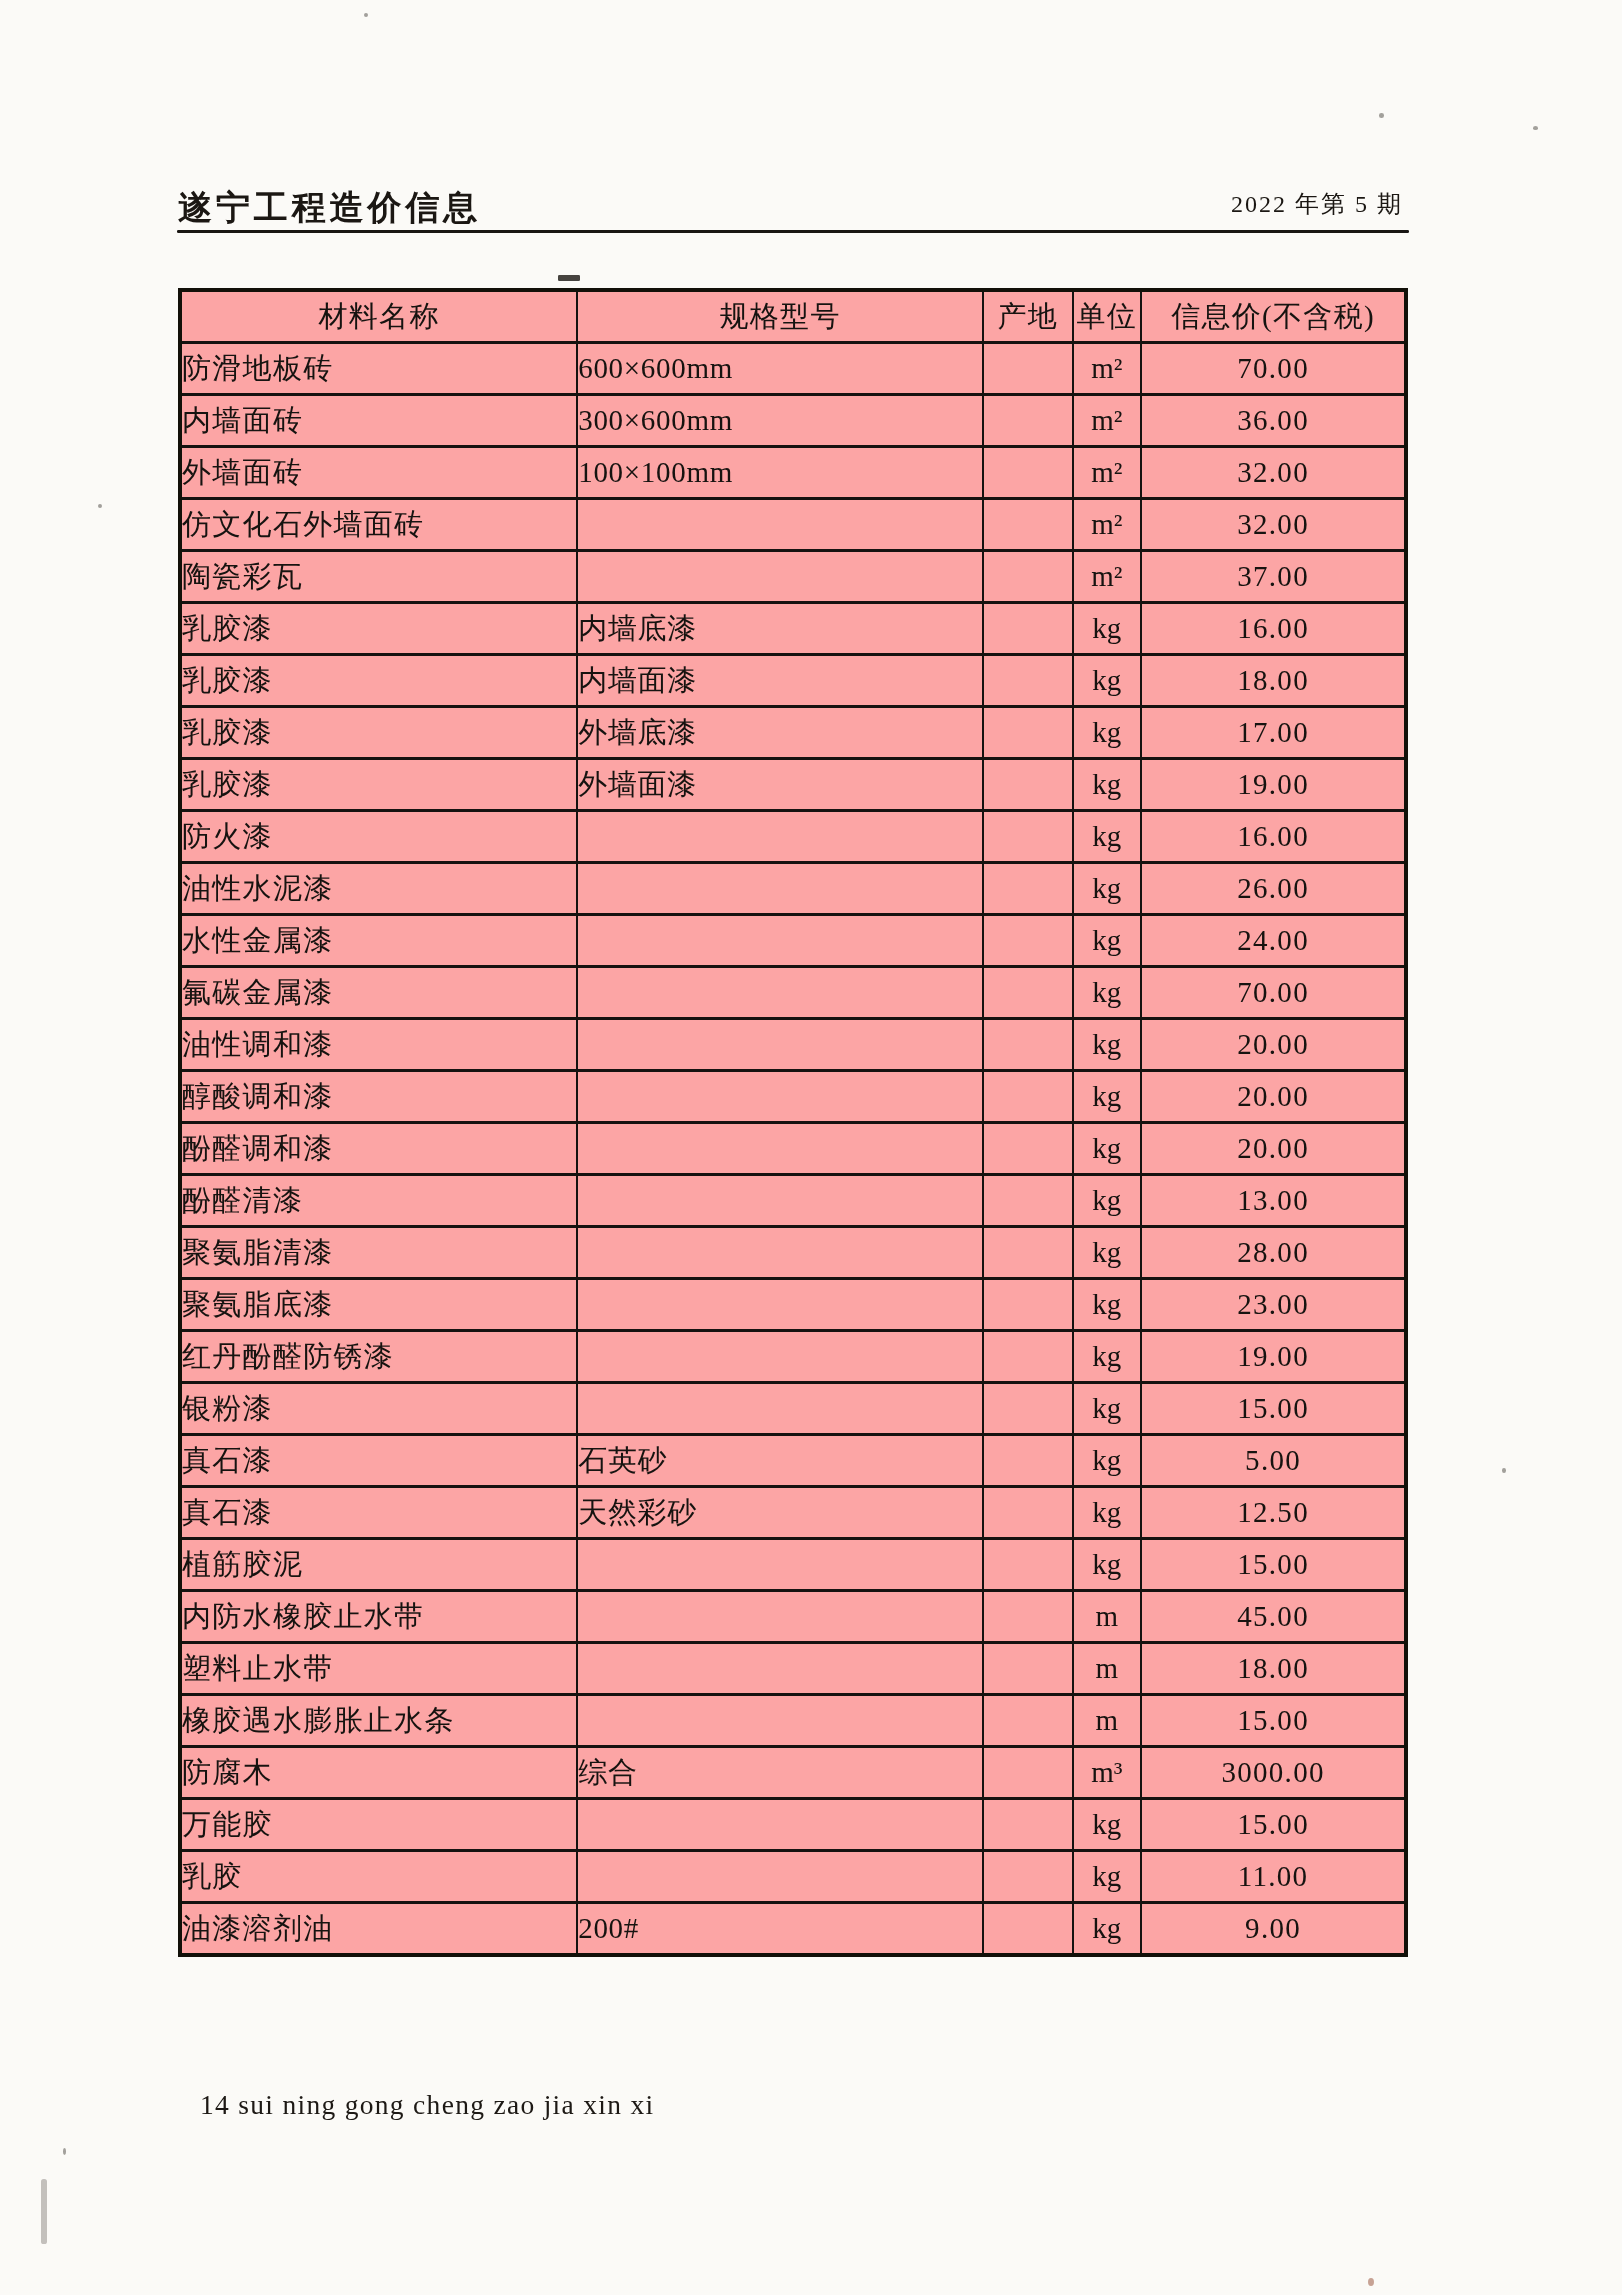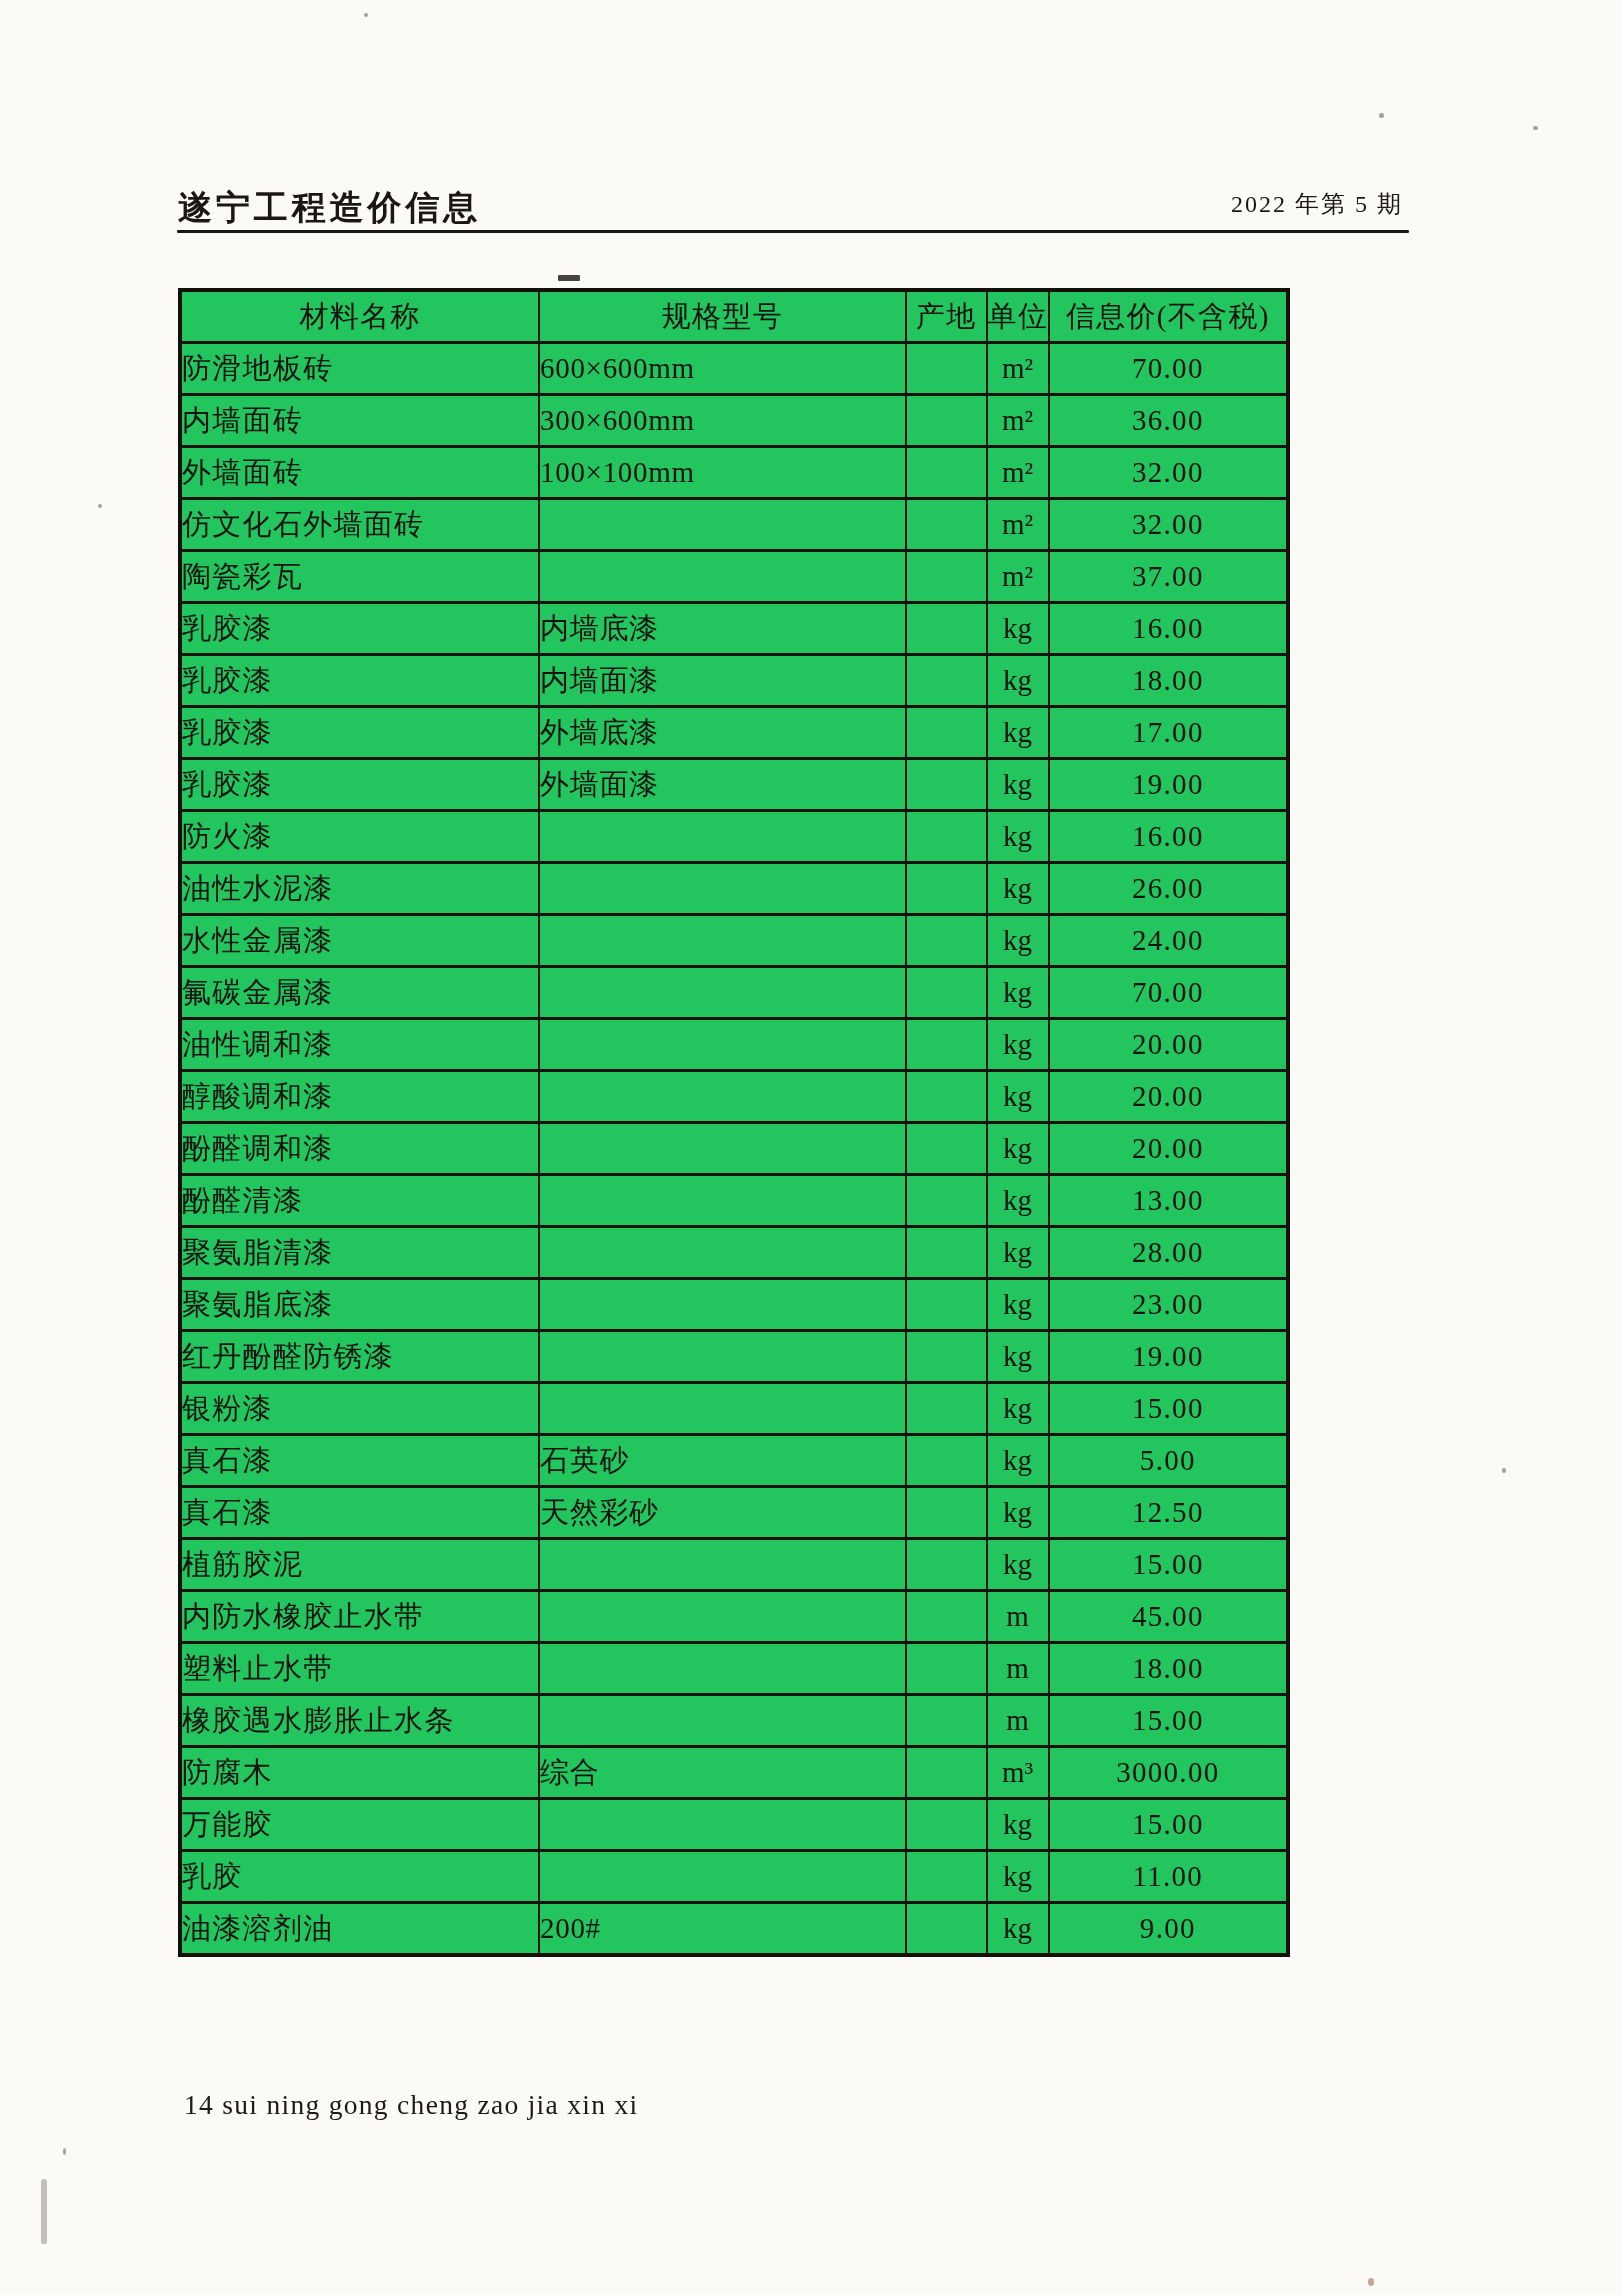--- a/index.html
+++ b/index.html
@@ -42,24 +42,24 @@
     width: 1232px;
     height: 3.3px;
     background: #191613;
     border-radius: 1.3px;
   }
   
   table.price-table {
     position: absolute;
     left: 178px;
     top: 288px;
-    width: 1112px;
+    width: 1230px;
     border-collapse: collapse;
     table-layout: fixed;
-    background: #22c55e;
+    background: #fca5a5;
   }
   table.price-table col.c-name   { width: 32.4%; }
   table.price-table col.c-spec   { width: 33.1%; }
   table.price-table col.c-origin { width: 7.3%;  }
   table.price-table col.c-unit   { width: 5.6%;  }
   table.price-table col.c-price  { width: 21.6%; }
 
   table.price-table th,
   table.price-table td {
     border: 2px solid #151210;
@@ -80,21 +80,21 @@
   }
   td.col-name { text-align: left; padding-left: 18.3px; letter-spacing: 1.3px; }
   td.col-spec { text-align: left; padding-left: 19.6px; letter-spacing: 0.7px; }
   td.col-origin { text-align: center; }
   td.col-unit { text-align: center; font-size: 27.5px; }
   td.col-price { text-align: center; font-size: 28px; letter-spacing: 1.3px; }
 
   
   .page-footer {
     position: absolute;
-    left: 184px;
+    left: 200px;
     top: 2089px;
     font-size: 27.5px;
     letter-spacing: 1.3px;
     color: #1d1915;
   }
   
   .speck {
     position: absolute;
     background: #5a5550;
     border-radius: 50%;

